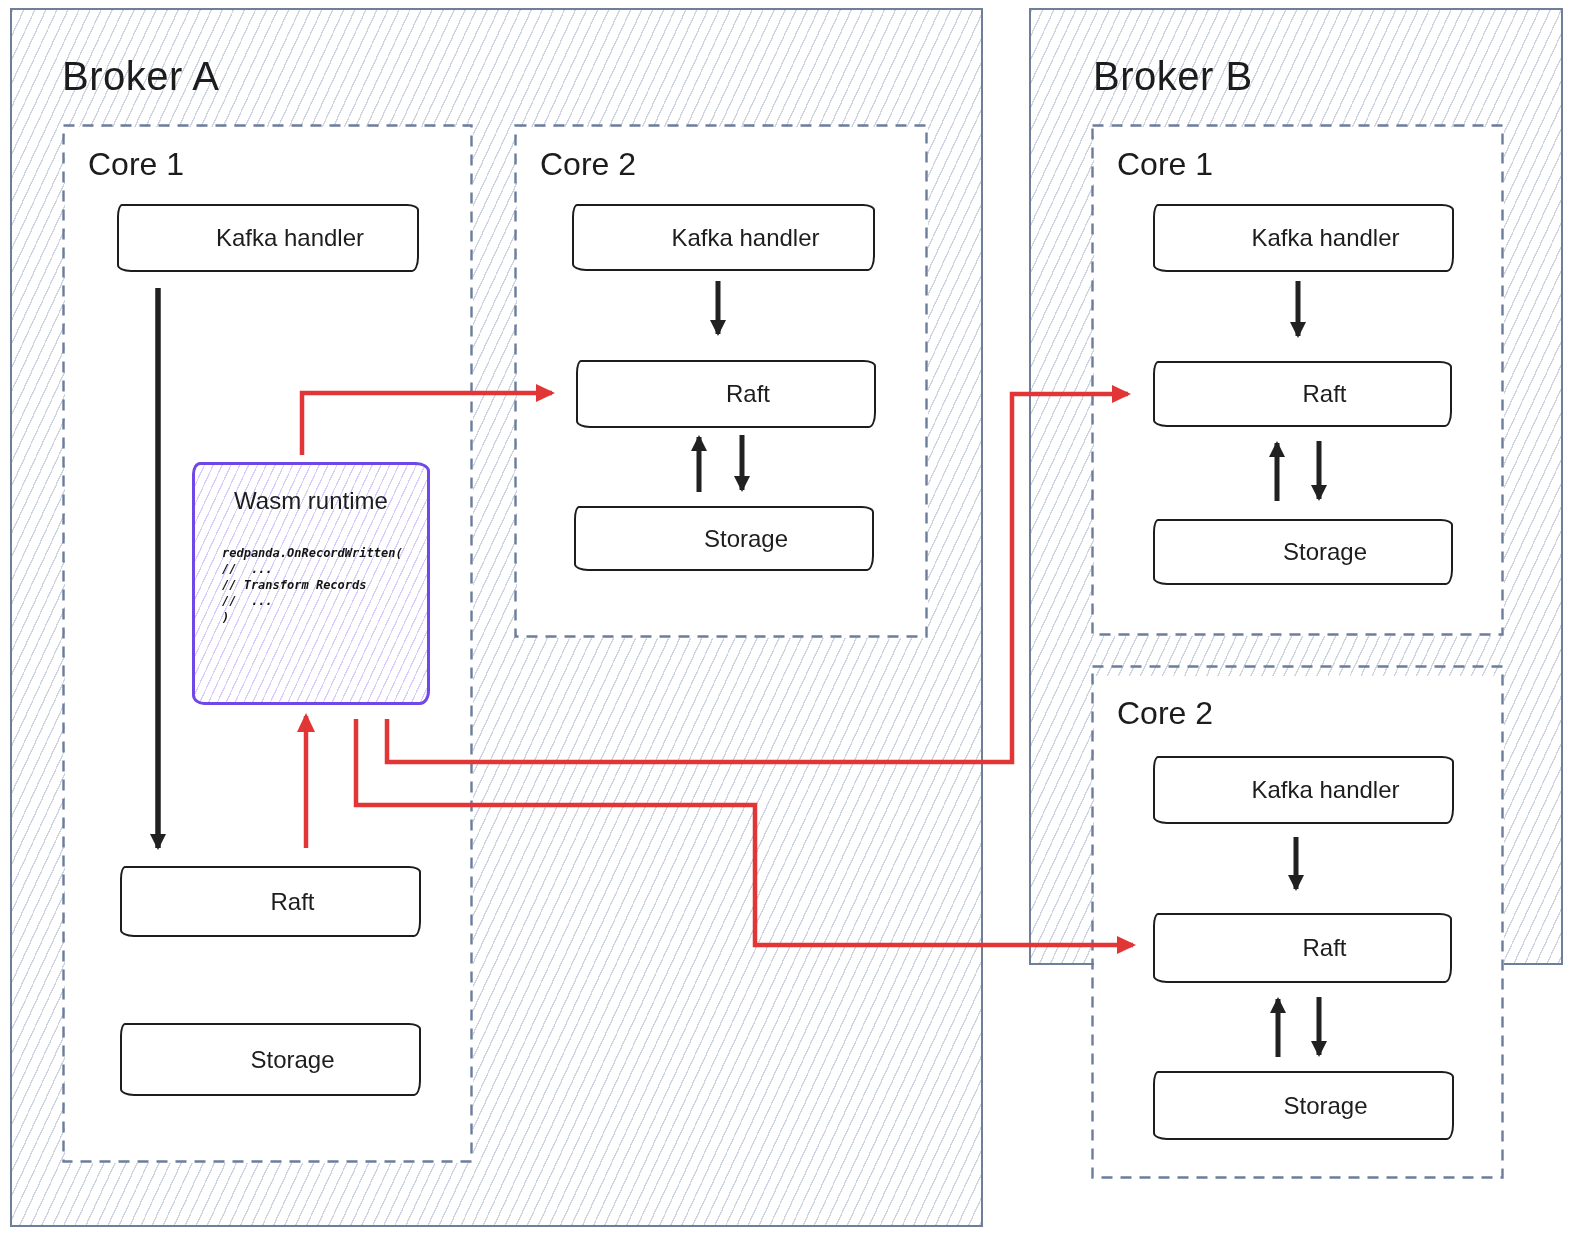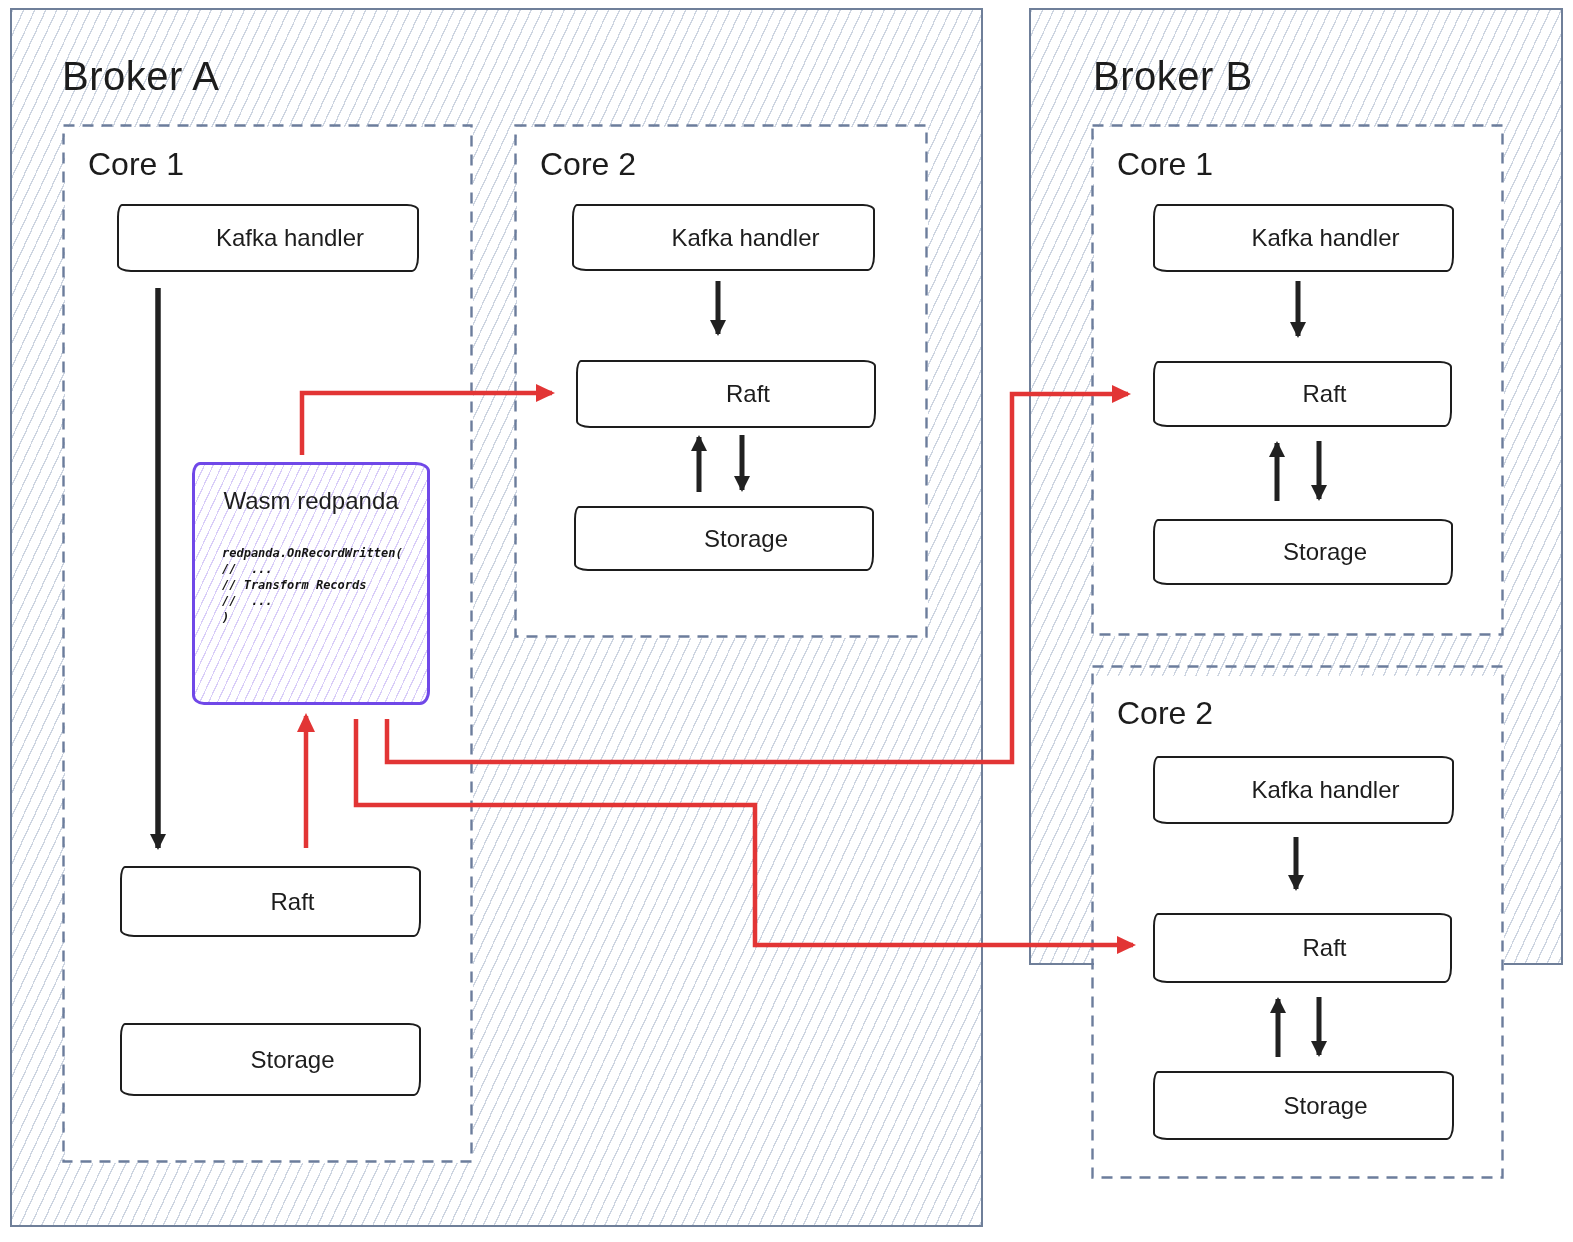--- a/index.html
+++ b/index.html
@@ -59,21 +59,21 @@
     <div class="broker-title" style="left:50px;top:44px;">Broker A</div>
 
     <div class="core" style="left:53px;top:117px;width:408px;height:1036px;">
       <div class="core-title">Core 1</div>
 
       <div class="sketch-box" style="left:52px;top:77px;width:302px;height:68px;">
         <span class="box-label">Kafka handler</span>
       </div>
 
       <div class="wasm-box" style="left:127px;top:335px;width:238px;height:243px;">
-        <div class="wasm-title">Wasm redpanda</div>
+        <div class="wasm-title">Wasm runtime</div>
         <div class="wasm-code"><span>redpanda.OnRecordWritten(</span>
 <span>//  ...</span>
 <span>// Transform Records</span>
 <span>//  ...</span>
 <span>)</span></div>
       </div>
 
       <div class="sketch-box" style="left:55px;top:739px;width:301px;height:71px;">
         <span class="box-label">Raft</span>
       </div>

